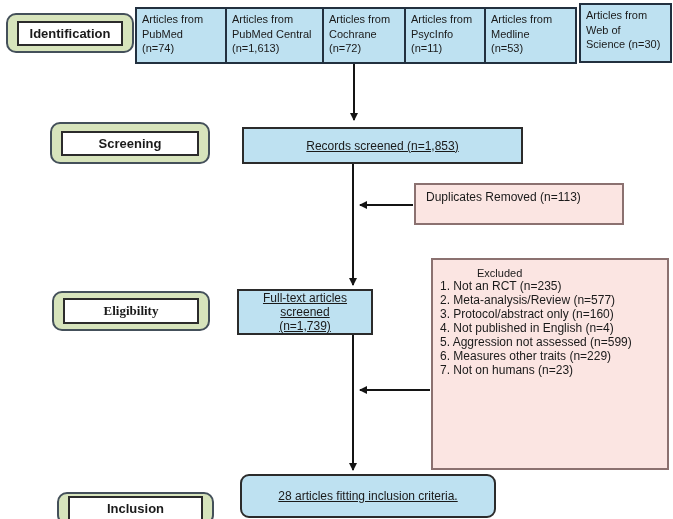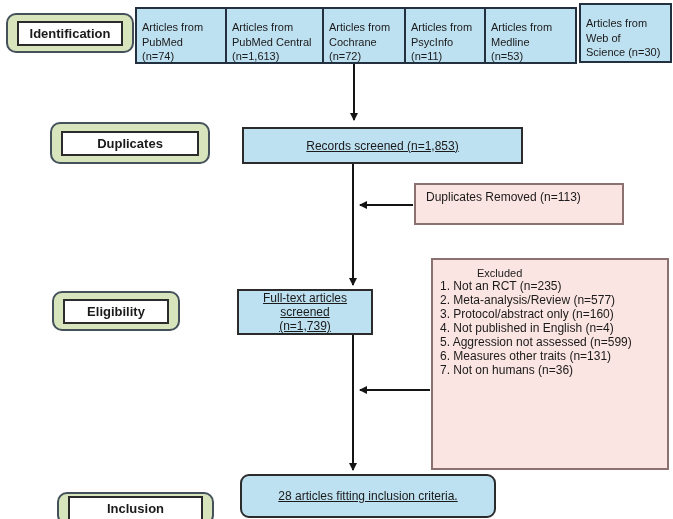--- a/index.html
+++ b/index.html
@@ -11,21 +11,21 @@
     color:#1a1a1a;
     overflow:hidden;
   }
   
   .source-box{
     position:absolute;
     top:7px;height:57px;
     box-sizing:border-box;
     background:#bee1f1;
     border:2px solid #22303f;
-    padding:11px 5px;
+    padding:3px 5px;
     font-size:11px;line-height:1.32;
     white-space:pre-line;
   }
   
   .stage{
     position:absolute;
     box-sizing:border-box;
     background:#d7e4bc;
     border:2px solid #44505a;
     border-radius:10px;
@@ -72,23 +72,23 @@
 </style>
 </head>
 <body>
 
 <div id="canvas">
 
   <div class="stage" style="left:6px;top:13px;width:128px;height:40px;">
     <div class="stage-inner">Identification</div>
   </div>
   <div class="stage" style="left:50px;top:122px;width:160px;height:42px;">
-    <div class="stage-inner">Duplicates</div>
+    <div class="stage-inner">Screening</div>
   </div>
-  <div class="stage" style="left:52px;top:291px;width:128px;height:40px;">
+  <div class="stage" style="left:52px;top:291px;width:158px;height:40px;font-family:Liberation Serif, serif;">
     <div class="stage-inner">Eligibility</div>
   </div>
   <div class="stage" style="left:57px;top:492px;width:157px;height:33px;">
     <div class="stage-inner">Inclusion</div>
   </div>
 
   <div class="source-box" style="left:135px;width:92px;">Articles from
 PubMed
 (n=74)</div>
   <div class="source-box" style="left:225px;width:99px;">Articles from
@@ -114,22 +114,22 @@
 
   <div id="duplicates-box" class="pink-box" style="left:414px;top:183px;width:210px;height:42px;">Duplicates Removed (n=113)</div>
 
   <div id="excluded-box" class="pink-box" style="left:431px;top:258px;width:238px;height:212px;">
     <div class="ex-title">Excluded</div>
     <div class="ex-item">1. Not an RCT (n=235)</div>
     <div class="ex-item">2. Meta-analysis/Review (n=577)</div>
     <div class="ex-item">3. Protocol/abstract only (n=160)</div>
     <div class="ex-item">4. Not published in English (n=4)</div>
     <div class="ex-item">5. Aggression not assessed (n=599)</div>
-    <div class="ex-item">6. Measures other traits (n=131)</div>
-    <div class="ex-item">7. Not on humans (n=36)</div>
+    <div class="ex-item">6. Measures other traits (n=229)</div>
+    <div class="ex-item">7. Not on humans (n=23)</div>
   </div>
 
   <svg id="arrow-layer" viewBox="0 0 673 519" xmlns="http://www.w3.org/2000/svg">
     <defs>
       <marker id="arr" markerWidth="12" markerHeight="12" refX="7" refY="4" orient="auto" markerUnits="userSpaceOnUse">
         <path d="M0,0 L8,4 L0,8 z" fill="#141414"></path>
       </marker>
     </defs>
     <line x1="354" y1="64" x2="354" y2="120" stroke="#141414" stroke-width="2" marker-end="url(#arr)"></line>
     <line x1="353" y1="164" x2="353" y2="285" stroke="#141414" stroke-width="2" marker-end="url(#arr)"></line>

